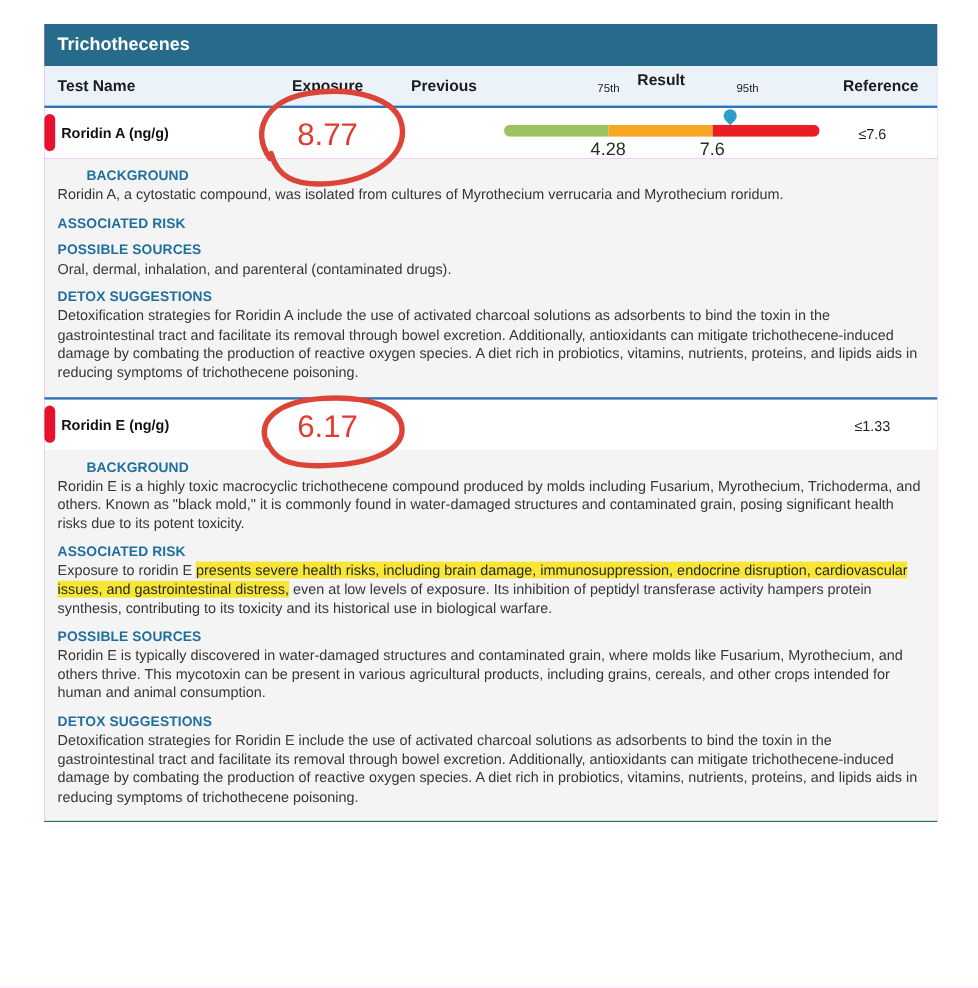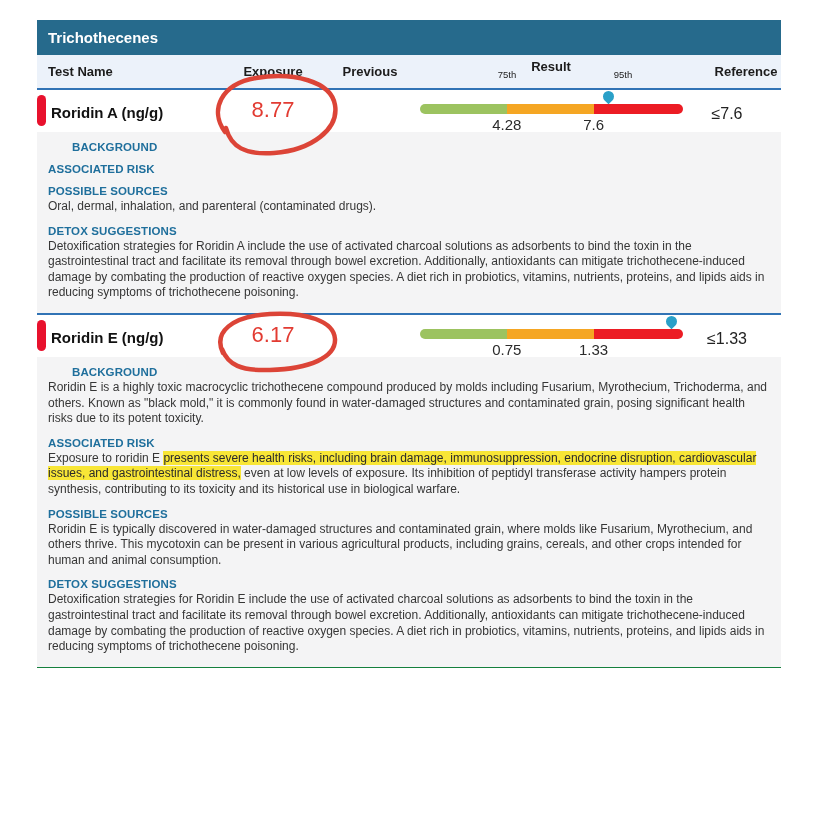--- a/index.html
+++ b/index.html
@@ -31,36 +31,36 @@
   .ch-test     { position: absolute; left: 11px;  top: 9px; }
   .ch-current  { position: absolute; left: 236px; top: 9px; transform: translateX(-50%); }
   .ch-previous { position: absolute; left: 333px; top: 9px; transform: translateX(-50%); }
   .ch-result   { position: absolute; left: 514px; top: 4px; transform: translateX(-50%); text-align: center; }
   .ch-p75, .ch-p95 {
     position: absolute; top: 14px; transform: translateX(-50%);
     font-size: 9.5px; font-weight: normal; color: #222;
   }
   .ch-p75 { left: 470px; }
   .ch-p95 { left: 558px; margin-left: 28px; }
-  .ch-ref  { position: absolute; left: 697px; top: 9px; transform: translateX(-50%); margin-left: 12px; }
+  .ch-ref  { position: absolute; left: 697px; top: 9px; transform: translateX(-50%); }
 
   
   .test-row { position: relative; height: 42px; background: #fff; }
   .test-row.row2 { border-top: 2px solid #3173b5; padding-left: 32px; }
   .pill {
     position: absolute; left: 0; top: 5px; width: 9px; height: 31px;
     background: #e8112d; border-radius: 5px;
   }
   .tname {
     position: absolute; left: 14px; top: 14px;
-    font-size: 15px; font-weight: bold; color: #111;
+    font-size: 12px; font-weight: bold; color: #111;
   }
   .tcur {
     position: absolute; left: 236px; top: 7px; transform: translateX(-50%);
-    font-size: 22px; color: #e23b32;
+    font-size: 26px; color: #e23b32;
   }
   .tprev {
     position: absolute; left: 333px; top: 14px; transform: translateX(-50%);
     font-size: 12px; color: #333;
   }
   .bar-wrap { position: absolute; left: 383px; top: 0; width: 263px; height: 42px; }
   .bar {
     position: absolute; left: 0; right: 0; top: 14px; height: 10px;
     border-radius: 5px; overflow: hidden; display: flex;
   }
@@ -74,21 +74,21 @@
     transform: rotate(-45deg); z-index: 2;
   }
   .blabel {
     position: absolute; top: 26px; transform: translateX(-50%);
     font-size: 15px; color: #2b2b2b;
   }
   .b75 { left: 33%; }
   .b95 { left: 66%; }
   .tref {
     position: absolute; left: 690px; top: 15px; transform: translateX(-50%);
-    font-size: 16px; color: #222;
+    font-size: 12px; color: #222;
   }
 
   
   .circle-svg { position: absolute; z-index: 6; pointer-events: none; overflow: visible; }
   .circle-svg.c1 { left: 167px; top: -19px; }
   .circle-svg.c2 { left: 170px; top: -7px; }
   .circle-svg path {
     fill: none; stroke: #dc4437; stroke-width: 4.5;
     stroke-linecap: round; stroke-linejoin: round;
   }
@@ -137,42 +137,33 @@
         <span class="blabel b95">7.6</span>
       </div>
       <span class="tref">≤7.6</span>
       <svg class="circle-svg c1" width="138" height="88" viewBox="0 0 138 88">
         <path d="M 21 61 C 5 39 17 13 52 7 C 89 1 127 10 131 34 C 135 58 108 79 70 82 C 41 84 27 76 22 57"></path>
       </svg>
     </div>
 
     <div class="detail">
       <h4>BACKGROUND</h4>
+      <p>Roridin A, a cytostatic compound, was isolated from cultures of Myrothecium verrucaria and Myrothecium roridum.</p>
       <h4>ASSOCIATED RISK</h4>
       <h4>POSSIBLE SOURCES</h4>
       <p>Oral, dermal, inhalation, and parenteral (contaminated drugs).</p>
       <h4>DETOX SUGGESTIONS</h4>
       <p>Detoxification strategies for Roridin A include the use of activated charcoal solutions as adsorbents to bind the toxin in the gastrointestinal tract and facilitate its removal through bowel excretion. Additionally, antioxidants can mitigate trichothecene-induced damage by combating the production of reactive oxygen species. A diet rich in probiotics, vitamins, nutrients, proteins, and lipids aids in reducing symptoms of trichothecene poisoning.</p>
     </div>
 
     <div class="test-row row2">
       <span class="pill"></span>
       <span class="tname">Roridin E (ng/g)</span>
       <span class="tcur">6.17</span>
       <span class="tprev"></span>
-      <div class="bar-wrap">
-        <span class="marker" style="left: calc(96% - 6px);"></span>
-        <div class="bar">
-          <span class="seg g"></span>
-          <span class="seg o"></span>
-          <span class="seg r"></span>
-        </div>
-        <span class="blabel b75">0.75</span>
-        <span class="blabel b95">1.33</span>
-      </div>
       <span class="tref">≤1.33</span>
       <svg class="circle-svg c2" width="134" height="68" viewBox="0 0 134 68">
         <path d="M 16 45 C 6 24 25 8 63 6 C 99 4 127 13 128 31 C 129 49 103 61 63 62 C 34 63 21 57 15 41"></path>
       </svg>
     </div>
 
     <div class="detail">
       <h4>BACKGROUND</h4>
       <p>Roridin E is a highly toxic macrocyclic trichothecene compound produced by molds including Fusarium, Myrothecium, Trichoderma, and others. Known as "black mold," it is commonly found in water-damaged structures and contaminated grain, posing significant health risks due to its potent toxicity.</p>
       <h4>ASSOCIATED RISK</h4>

